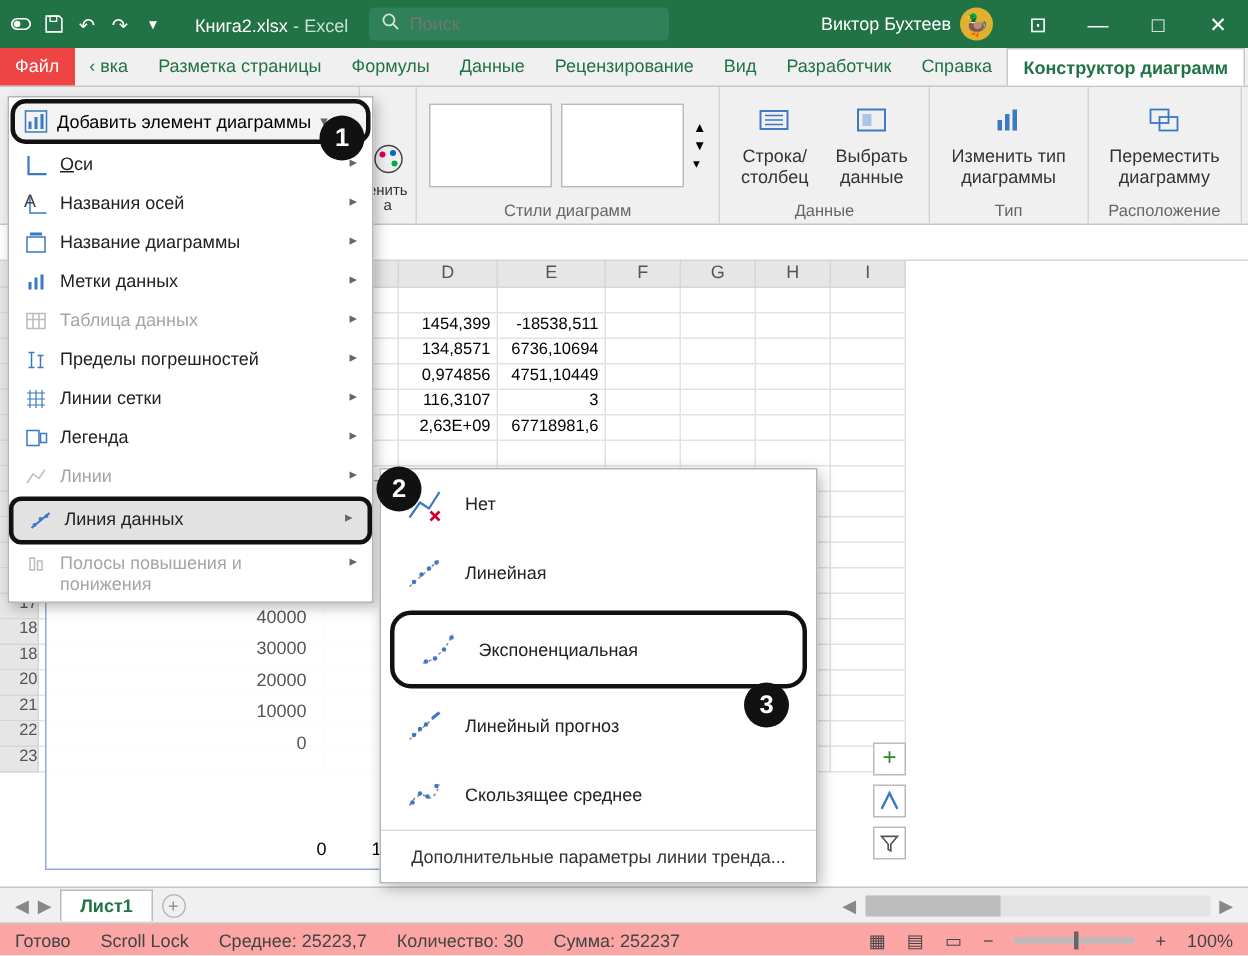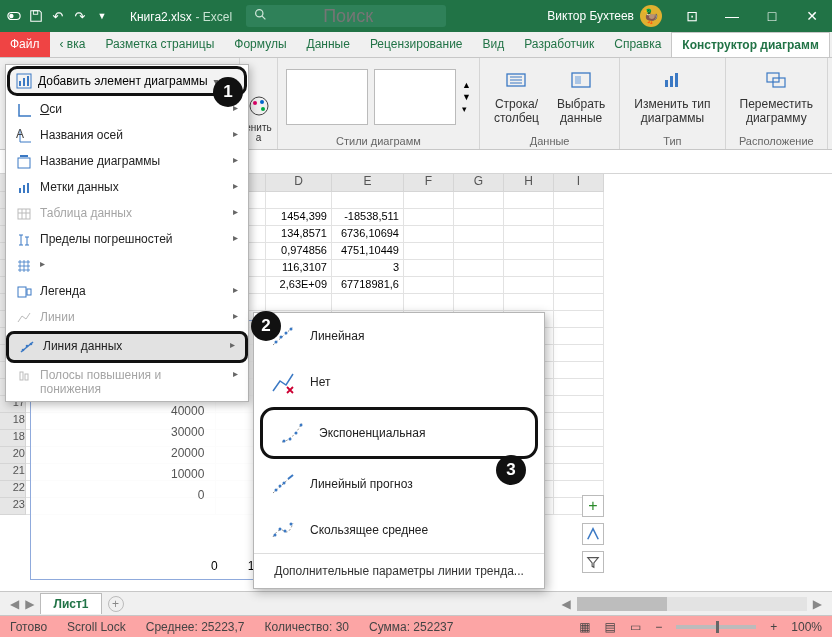--- a/index.html
+++ b/index.html
@@ -63,21 +63,21 @@
   .chart-axis { position:absolute; left:140px; top:20px; font-size:10px; color:#555; display:flex; flex-direction:column; gap:7px; text-align:right;}
   .sel-floats { position:absolute; left:556px; top:321px; display:flex; flex-direction:column; gap:6px;}
   .sel-floats span { width:22px;height:22px;border:1px solid #bbb;background:#fff;display:flex;align-items:center;justify-content:center;}
   .sheettabs { height:24px; background:#f0f0f0; border-top:1px solid #c7c7c7; display:flex; align-items:center; gap:6px; padding:0 10px;}
   .sheettab { padding:3px 12px; background:#fff; border:1px solid #bbb; border-bottom:none; font-size:12px; font-weight:bold; color:#217346;}
   .statusbar { height:22px; background:#fca5a5; border-top:1px solid #c7c7c7; display:flex; align-items:center; gap:20px; padding:0 10px; font-size:11px; color:#444;}
   .statusbar .r { margin-left:auto; display:flex; gap:14px; align-items:center;}
   .zoom-slider { width:80px;height:4px;background:#bbb;position:relative;}
   .zoom-slider::after{content:'';position:absolute;left:40px;top:-4px;width:3px;height:12px;background:#666;}
   .underline-letter { text-decoration: underline; }
-  .search-box input { background:transparent; border:none; color:#fff; outline:none; font-size:18px; width:150px;text-align:center;}
+  .search-box input { background:transparent; border:none; color:#fff; outline:none; font-size:12px; width:150px;}
 </style>
 </head>
 <body>
 
 <div class="titlebar">
   <div class="qat">
     <span class="qat-icon">
         <svg viewBox="0 0 16 16">
           <rect x="1" y="4" width="14" height="8" rx="4" fill="none" stroke="#fff" stroke-width="1.3"></rect>
           <circle cx="5" cy="8" r="2.5" fill="#fff"></circle>
@@ -261,20 +261,21 @@
       <span class="menu-icon"><svg viewBox="0 0 16 16">
           <path d="M5 3v10M3 3h4M3 13h4M11 5v8M9 5h4M9 13h4" stroke="#3b79c4"></path>
         </svg></span>
       <span class="lbl">Пределы погрешностей</span>
       <span class="sub-ar">▸</span>
     </div>
   <div class="menu-item">
       <span class="menu-icon"><svg viewBox="0 0 16 16">
           <path d="M2 4h12M2 8h12M2 12h12M4 2v12M8 2v12M12 2v12" stroke="#3b79c4" stroke-width="0.8"></path>
         </svg></span>
+      <span class="lbl">Линии сетки</span>
       <span class="sub-ar">▸</span>
     </div>
   <div class="menu-item">
       <span class="menu-icon"><svg viewBox="0 0 16 16">
           <rect x="2" y="3" width="8" height="10" fill="none" stroke="#3b79c4"></rect>
           <rect x="11" y="5" width="4" height="6" fill="none" stroke="#3b79c4"></rect>
         </svg></span>
       <span class="lbl">Легенда</span>
       <span class="sub-ar">▸</span>
     </div>
@@ -299,36 +300,36 @@
       <span class="menu-icon"><svg viewBox="0 0 16 16">
           <rect x="4" y="4" width="3" height="8" fill="none" stroke="#bbb"></rect>
           <rect x="9" y="6" width="3" height="6" fill="none" stroke="#bbb"></rect>
         </svg></span>
       <span class="lbl">Полосы повышения и понижения</span>
       <span class="sub-ar">▸</span>
     </div>
 </div>
 
 <div class="submenu">
+  <div class="sub-item">
+      <span class="sub-icon"><svg viewBox="0 0 26 26">
+          <path d="M3 22 L10 12 L16 16 L23 5" stroke="#3b79c4" fill="none" stroke-width="1.5"></path>
+          <path d="M17 18 L23 24 M17 24 L23 18" stroke="#c03" stroke-width="1.8"></path>
+        </svg></span>
+      <span>Нет</span>
+    </div>
   <div class="sub-item">
       <span class="sub-icon"><svg viewBox="0 0 26 26">
           <path d="M3 22 L23 4" stroke="#888" stroke-dasharray="2 2"></path>
           <circle cx="6" cy="19" r="1.5" fill="#3b79c4"></circle>
           <circle cx="11" cy="14" r="1.5" fill="#3b79c4"></circle>
           <circle cx="16" cy="10" r="1.5" fill="#3b79c4"></circle>
           <circle cx="21" cy="6" r="1.5" fill="#3b79c4"></circle>
         </svg></span>
       <span>Линейная</span>
-    </div>
-  <div class="sub-item">
-      <span class="sub-icon"><svg viewBox="0 0 26 26">
-          <path d="M3 22 L10 12 L16 16 L23 5" stroke="#3b79c4" fill="none" stroke-width="1.5"></path>
-          <path d="M17 18 L23 24 M17 24 L23 18" stroke="#c03" stroke-width="1.8"></path>
-        </svg></span>
-      <span>Нет</span>
     </div>
   <div class="sub-item ring">
       <span class="sub-icon"><svg viewBox="0 0 26 26">
           <path d="M3 22 Q14 20 23 3" stroke="#888" fill="none" stroke-dasharray="2 2"></path>
           <circle cx="5" cy="21" r="1.5" fill="#3b79c4"></circle>
           <circle cx="11" cy="19" r="1.5" fill="#3b79c4"></circle>
           <circle cx="17" cy="13" r="1.5" fill="#3b79c4"></circle>
           <circle cx="22" cy="5" r="1.5" fill="#3b79c4"></circle>
         </svg></span>
       <span>Экспоненциальная</span>

